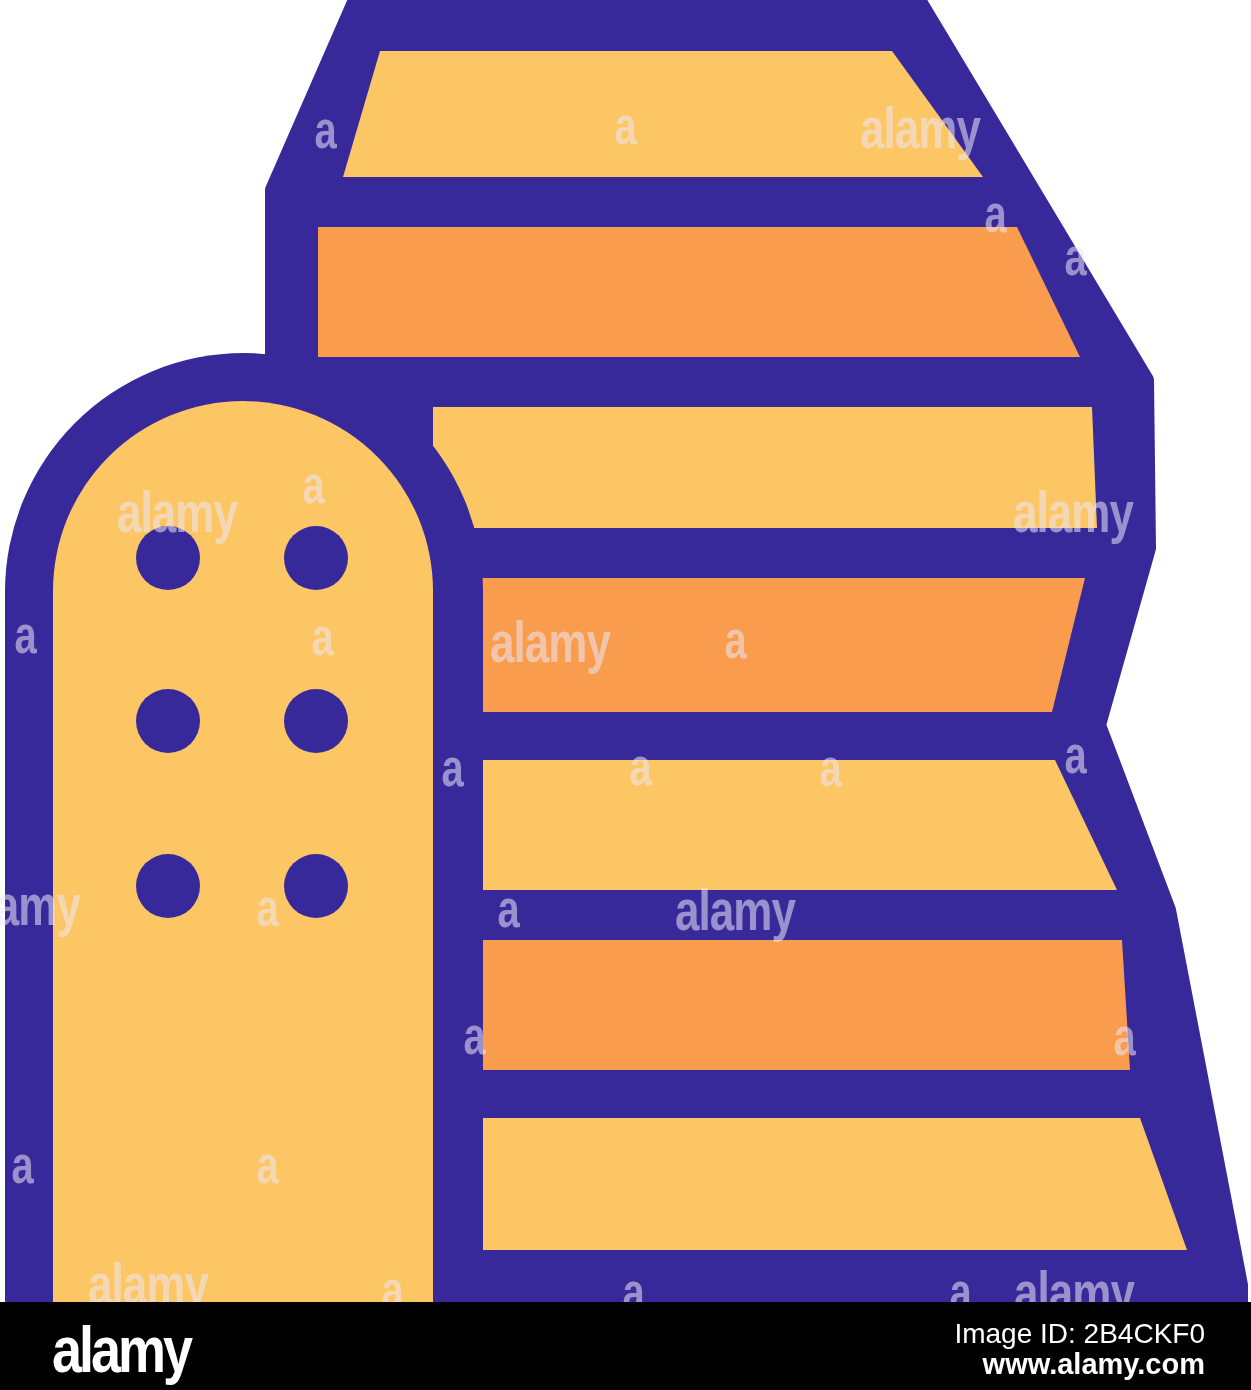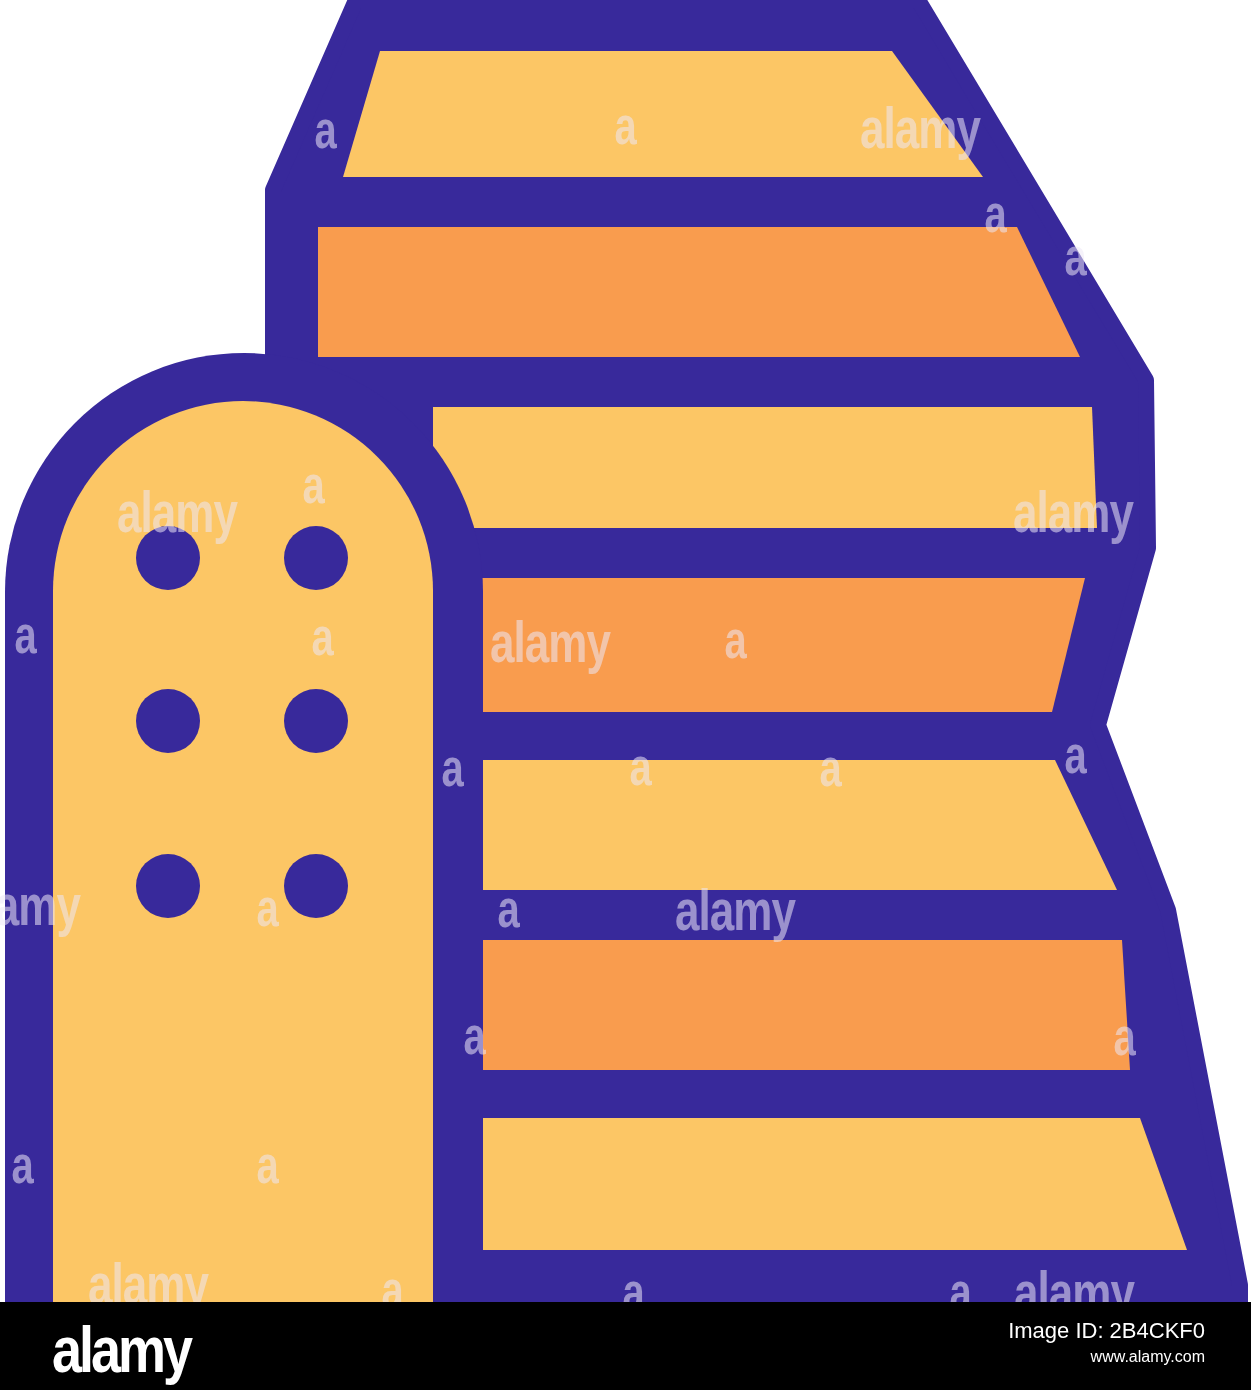--- a/index.html
+++ b/index.html
@@ -31,26 +31,26 @@
   }
   #footer-logo{
     position:absolute;left:52px;top:10px;
     color:var(--footer-text-white,#fff);
     font-size:54px;font-weight:bold;letter-spacing:-3px;
     transform:scaleY(1.2);transform-origin:top left;
   }
   #footer-id{
     position:absolute;right:46px;top:16px;
     color:var(--footer-text-white,#fff);
-    font-size:22px;font-weight:400;
+    font-size:28px;font-weight:400;
   }
   #footer-url{
     position:absolute;right:46px;top:46px;
     color:var(--footer-text-white,#fff);
-    font-size:16px;font-weight:normal;
+    font-size:29px;font-weight:bold;
   }
 </style>
 </head>
 <body>
 
 <div id="canvas">
 
   <svg width="1251" height="1390" viewBox="0 0 1251 1390">
     <path d="M356,0 L918,0 L1146,380 L1148,548 L1098,725 L1168,910 L1240,1285 L1240,1302 L273,1302 L273,190 Z" fill="var(--outline-purple)" stroke="var(--outline-purple)" stroke-width="16" stroke-linejoin="round"></path>
     <polygon points="380,51 892,51 983,177 343,177" fill="#FCC665"></polygon>

